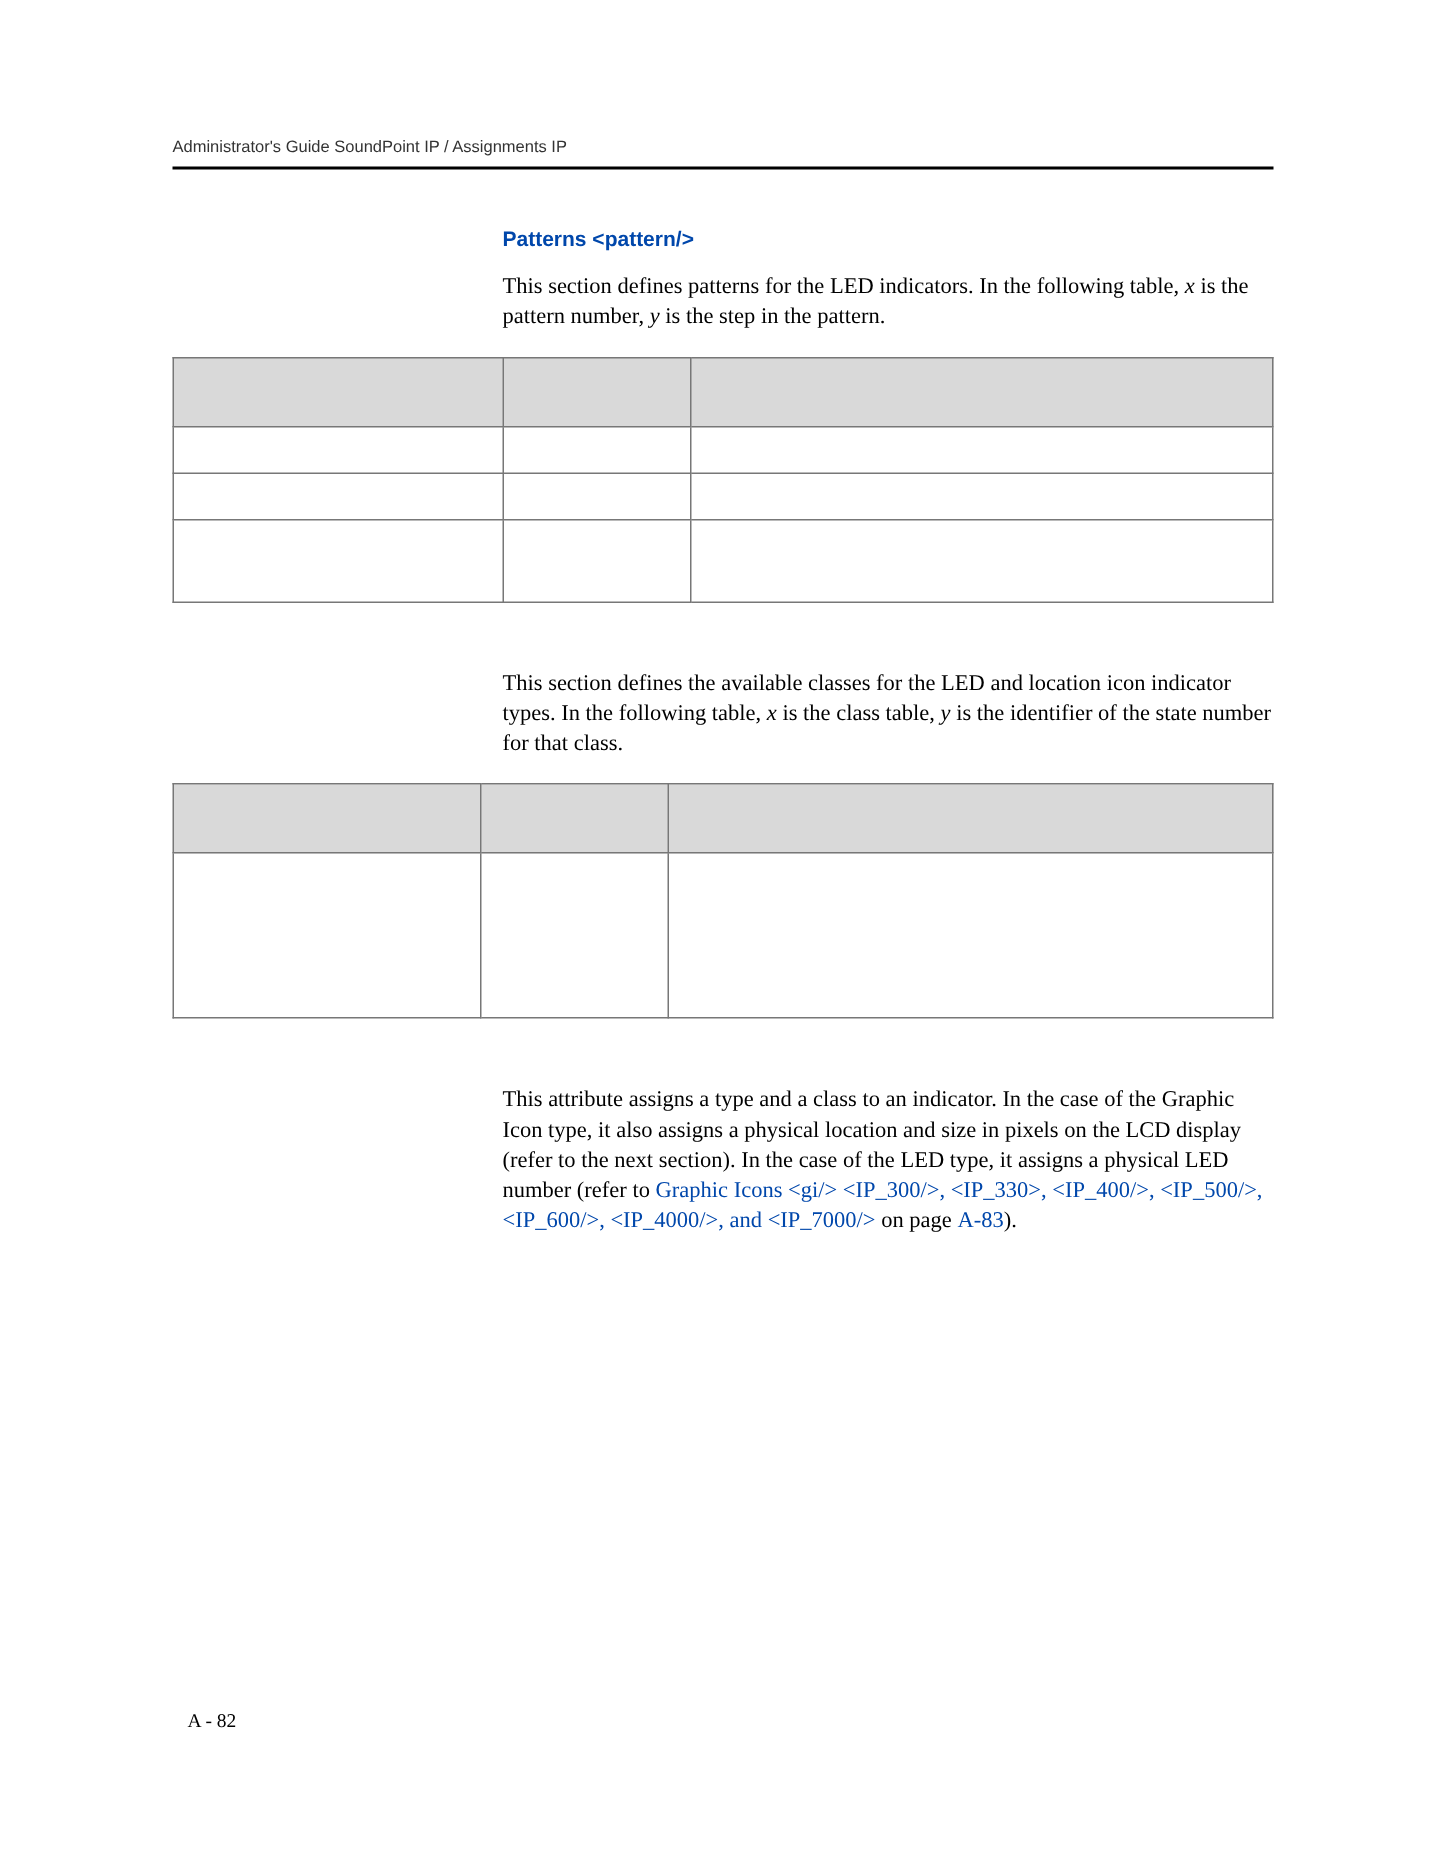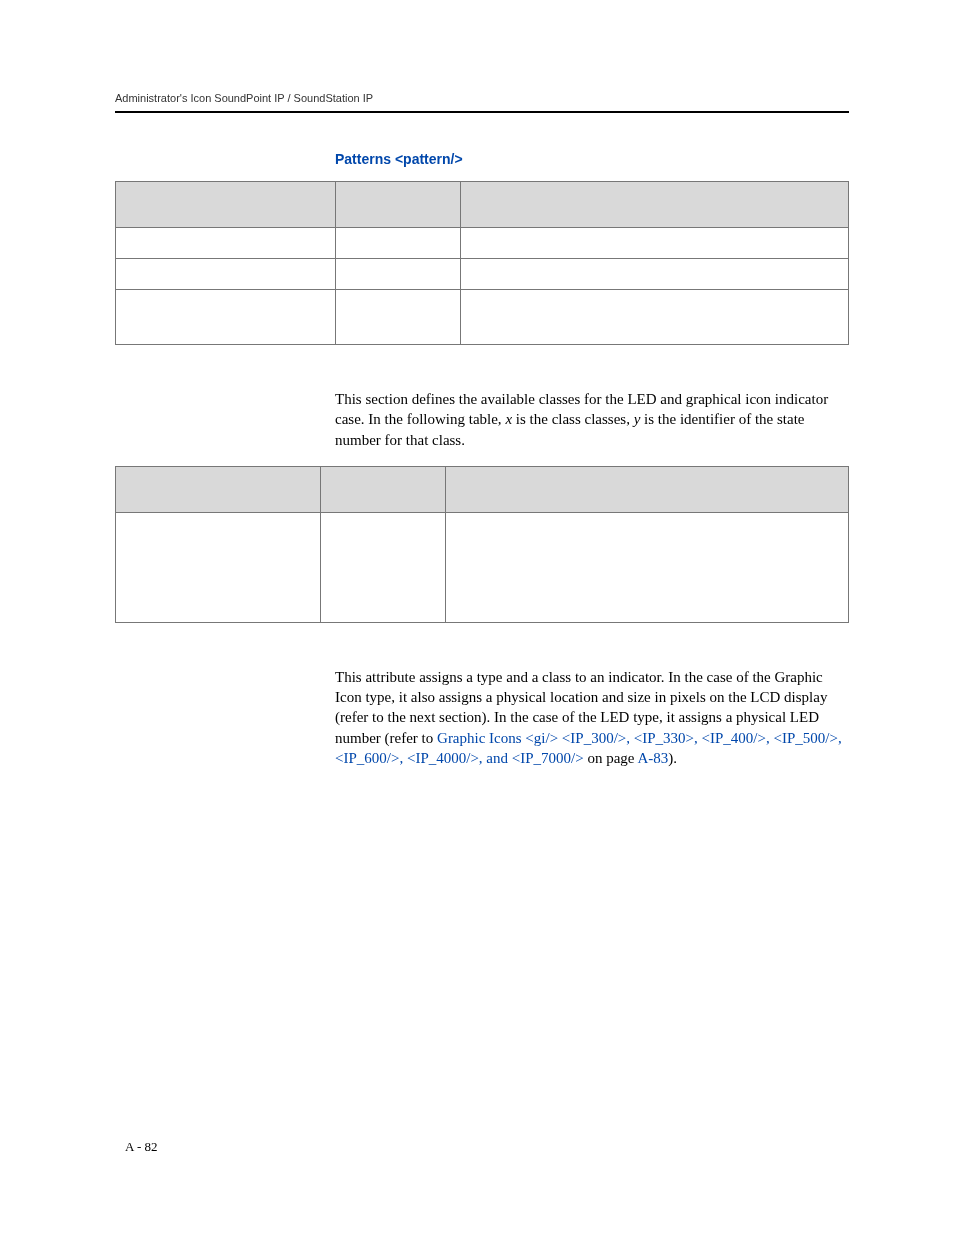--- a/index.html
+++ b/index.html
@@ -34,21 +34,21 @@
     color: #0047ab;
     font-size: 14px;
     margin-bottom: 14px;
   }
   p.body {
     font-size: 15px;
     line-height: 1.35;
     margin-bottom: 16px;
   }
   .ital { font-style: italic; }
-  a.xref { color: #0047ab; text-decoration: none; }
+  a.xref { color: #0047ab; text-decoration: none; font-family: Liberation Serif, serif; }
   table.content-table {
     width: 100%;
     border-collapse: collapse;
     margin-bottom: 44px;
     font-size: 13px;
   }
   table.content-table th,
   table.content-table td {
     border: 1px solid #777;
     padding: 0;
@@ -67,25 +67,28 @@
     bottom: 80px;
     font-family: "Book Antiqua", Palatino, Georgia, serif;
     font-size: 13px;
   }
 </style>
 </head>
 <body>
 
 <div class="page">
 
-  <div class="running-head">Administrator's Icon SoundPoint IP / SoundStation IP</div>
+  <div class="running-head">Administrator's Guide SoundPoint IP / Assignments IP</div>
   <hr class="top-rule">
 
   <div class="indent">
     <h3 class="section-heading">Patterns &lt;pattern/&gt;</h3>
+    <p class="body">
+      <span>This section defines patterns for the LED indicators. In the following table, </span><span class="ital">x</span><span> is the pattern number, </span><span class="ital">y</span><span> is the step in the pattern.</span>
+    </p>
   </div>
 
   <table class="content-table">
     <colgroup>
       <col style="width:30%">
       <col style="width:17%">
       <col style="width:53%">
     </colgroup>
     <tbody>
         <tr>
@@ -106,21 +109,21 @@
     <tr>
       <td style="height:55px"></td>
       <td></td>
       <td></td>
     </tr>
   </tbody>
     </table>
 
   <div class="indent">
     <p class="body">
-      <span>This section defines the available classes for the LED and graphical icon indicator case. In the following table, </span><span class="ital">x</span><span> is the class classes, </span><span class="ital">y</span><span> is the identifier of the state number for that class.</span>
+      <span>This section defines the available classes for the LED and location icon indicator types. In the following table, </span><span class="ital">x</span><span> is the class table, </span><span class="ital">y</span><span> is the identifier of the state number for that class.</span>
     </p>
   </div>
 
   <table class="content-table">
     <colgroup>
       <col style="width:28%">
       <col style="width:17%">
       <col style="width:55%">
     </colgroup>
     <tbody>

